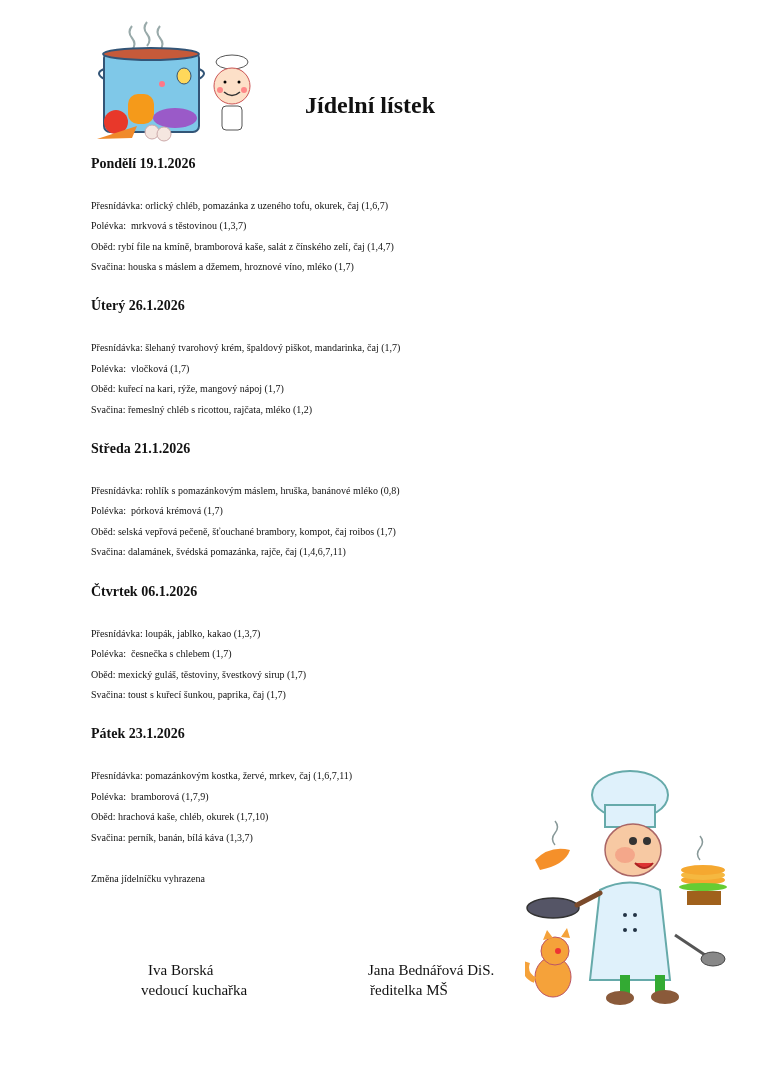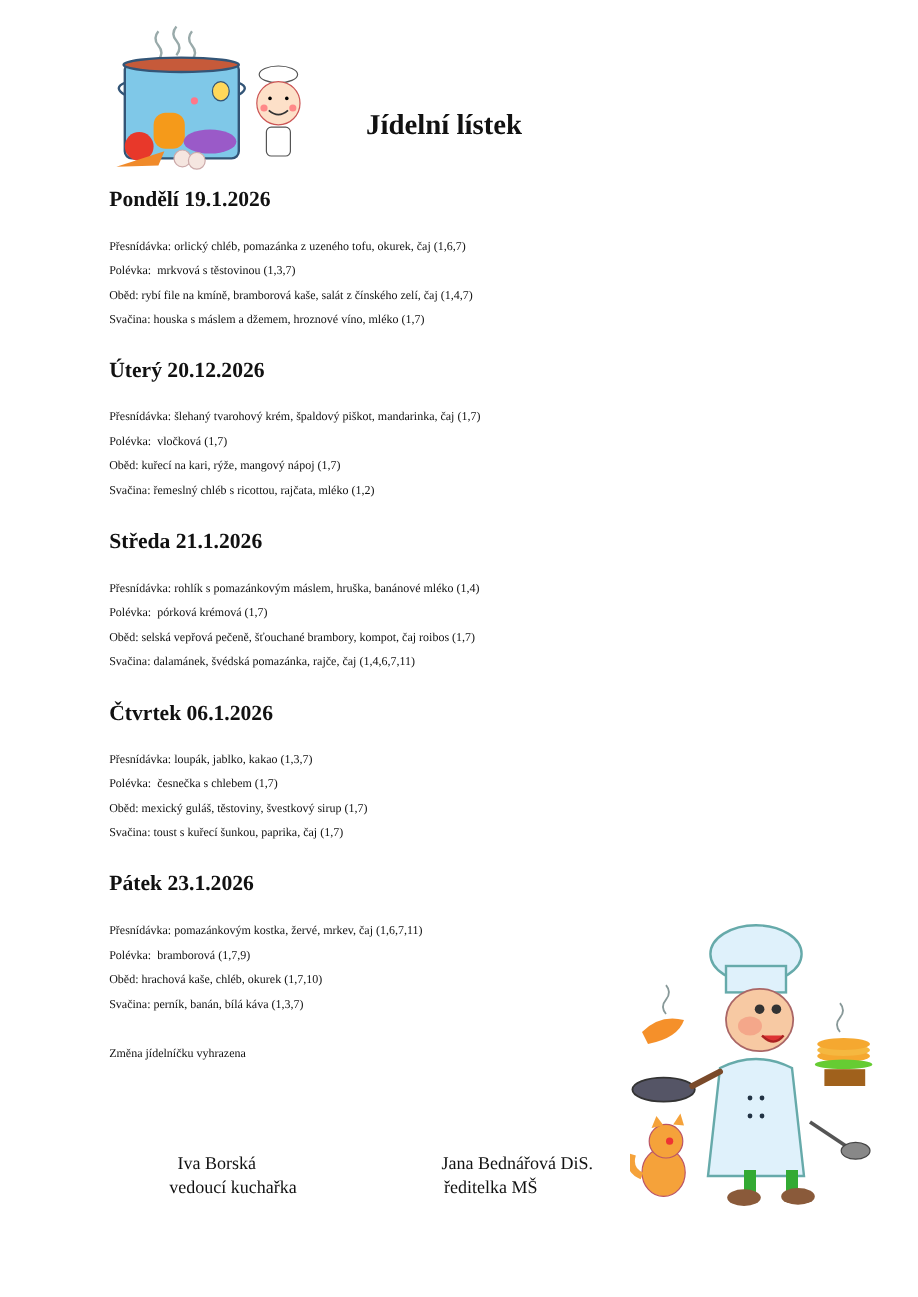--- a/index.html
+++ b/index.html
@@ -1,19 +1,19 @@
 <!DOCTYPE html>
 <html><head>
 <meta charset="utf-8">
 <style>
   html, body { margin: 0; padding: 0; background: #ffffff; }
   body { width: 765px; height: 1081px; position: relative; overflow: hidden;
          font-family: "Liberation Serif", "DejaVu Serif", serif; color: #111; }
   .title { position: absolute; left: 305px; top: 92px; font-size: 24px; font-weight: bold; margin: 0; }
-  .day-head { position: absolute; left: 91px; font-size: 18px; font-weight: bold; }
+  .day-head { position: absolute; left: 91px; font-size: 14px; font-weight: bold; }
   .line { position: absolute; left: 91px; font-size: 10px; white-space: pre; line-height: 20px; }
   .sig { position: absolute; font-size: 15px; white-space: pre; margin-top: 30px; }
   .pot-art { position: absolute; left: 92px; top: 14px; width: 170px; height: 130px; }
   .chef-art { position: absolute; left: 525px; top: 765px; width: 210px; height: 250px; }
 </style>
 </head>
 <body>
 
 <div class="pot-art">
   <svg width="170" height="130" viewBox="0 0 170 130">
@@ -48,28 +48,28 @@
 </div>
 
 <h1 class="title">Jídelní lístek</h1>
 
 <div class="day-head" style="top:156px">Pondělí 19.1.2026</div>
 <div class="line" style="top:196px">Přesnídávka: orlický chléb, pomazánka z uzeného tofu, okurek, čaj (1,6,7)</div>
 <div class="line" style="top:216px">Polévka:  mrkvová s těstovinou (1,3,7)</div>
 <div class="line" style="top:237px">Oběd: rybí file na kmíně, bramborová kaše, salát z čínského zelí, čaj (1,4,7)</div>
 <div class="line" style="top:257px">Svačina: houska s máslem a džemem, hroznové víno, mléko (1,7)</div>
 
-<div class="day-head" style="top:298px">Úterý 20.12.2026</div>
+<div class="day-head" style="top:298px">Úterý 26.1.2026</div>
 <div class="line" style="top:338px">Přesnídávka: šlehaný tvarohový krém, špaldový piškot, mandarinka, čaj (1,7)</div>
 <div class="line" style="top:359px">Polévka:  vločková (1,7)</div>
 <div class="line" style="top:379px">Oběd: kuřecí na kari, rýže, mangový nápoj (1,7)</div>
 <div class="line" style="top:400px">Svačina: řemeslný chléb s ricottou, rajčata, mléko (1,2)</div>
 
 <div class="day-head" style="top:441px">Středa 21.1.2026</div>
-<div class="line" style="top:481px">Přesnídávka: rohlík s pomazánkovým máslem, hruška, banánové mléko (1,4)</div>
+<div class="line" style="top:481px">Přesnídávka: rohlík s pomazánkovým máslem, hruška, banánové mléko (0,8)</div>
 <div class="line" style="top:501px">Polévka:  pórková krémová (1,7)</div>
 <div class="line" style="top:522px">Oběd: selská vepřová pečeně, šťouchané brambory, kompot, čaj roibos (1,7)</div>
 <div class="line" style="top:542px">Svačina: dalamánek, švédská pomazánka, rajče, čaj (1,4,6,7,11)</div>
 
 <div class="day-head" style="top:584px">Čtvrtek 06.1.2026</div>
 <div class="line" style="top:624px">Přesnídávka: loupák, jablko, kakao (1,3,7)</div>
 <div class="line" style="top:644px">Polévka:  česnečka s chlebem (1,7)</div>
 <div class="line" style="top:665px">Oběd: mexický guláš, těstoviny, švestkový sirup (1,7)</div>
 <div class="line" style="top:685px">Svačina: toust s kuřecí šunkou, paprika, čaj (1,7)</div>
 

